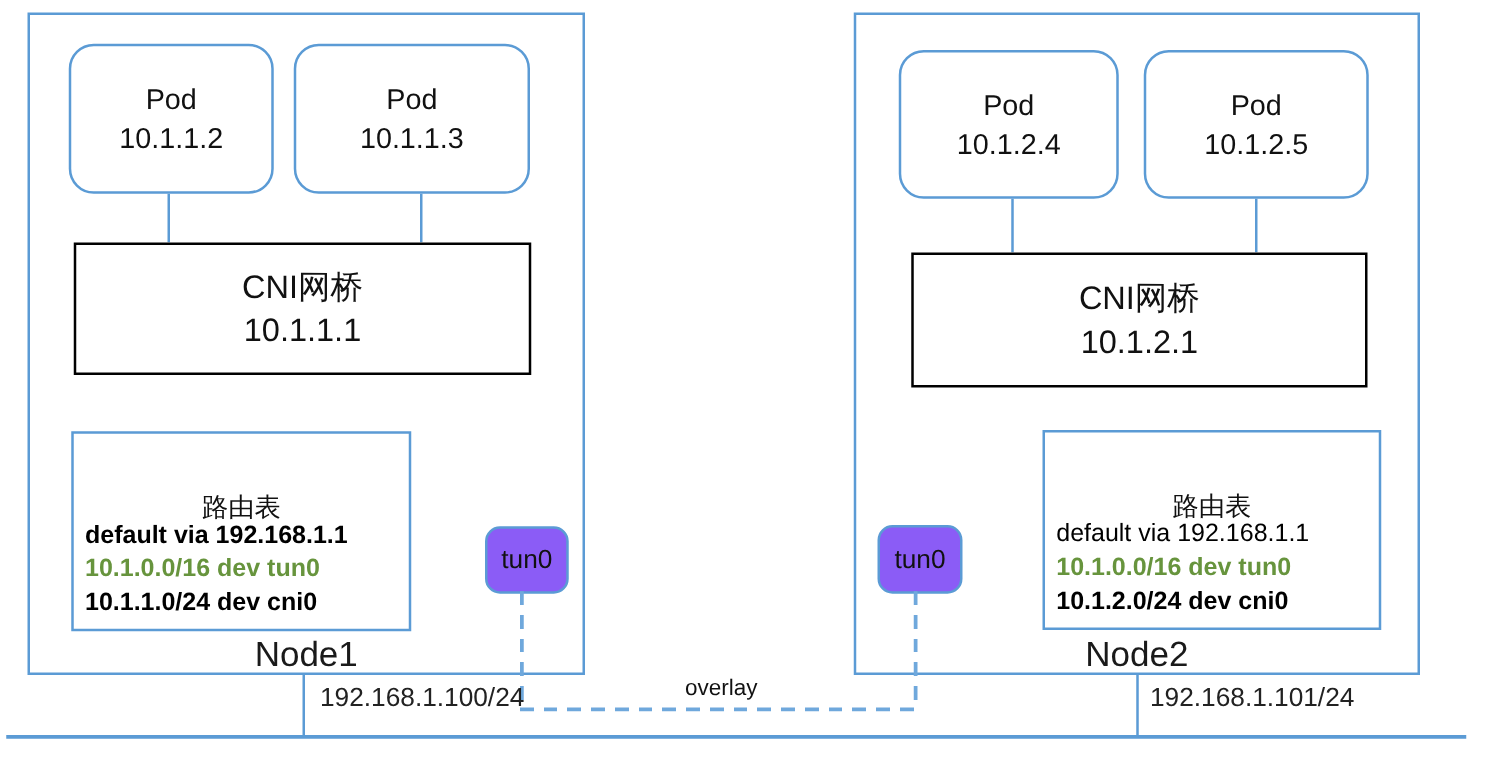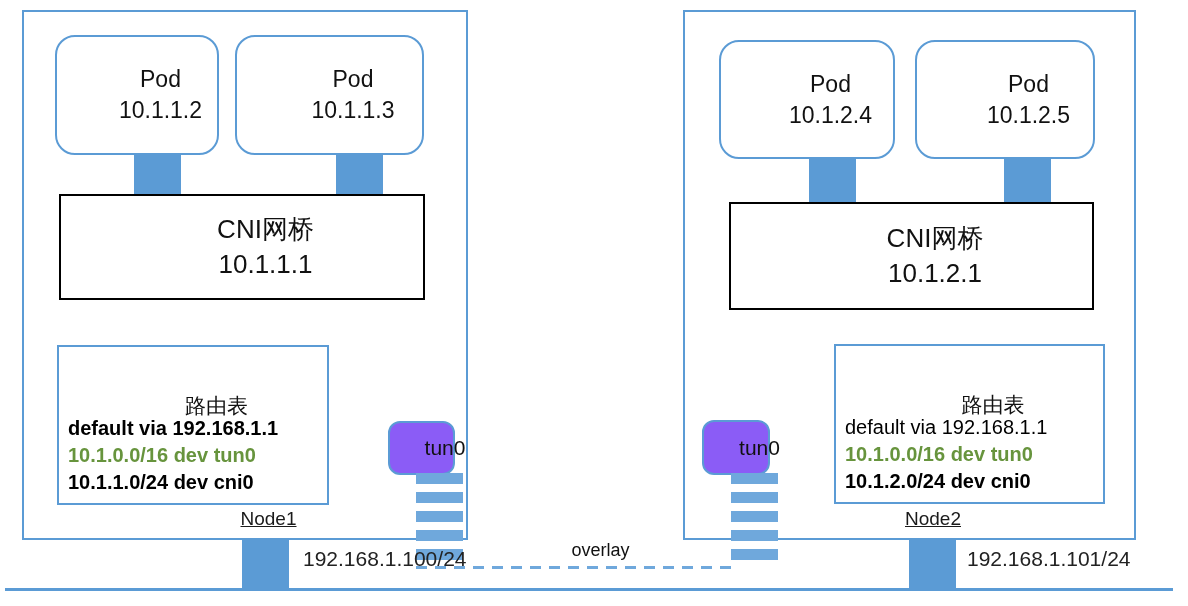--- a/index.html
+++ b/index.html
@@ -1,20 +1,20 @@
 <!DOCTYPE html>
 <html><head>
 <meta charset="utf-8">
 <style>
   html,body { margin:0; padding:0; background:#ffffff; }
   .canvas {
     position:relative; width:1188px; height:606px; background:#ffffff;
     font-family:"Liberation Sans", sans-serif; color:#000; overflow:hidden;
   }
-  .abs { position:absolute; box-sizing:border-box;padding-left:47px; }
+  .abs { position:absolute; box-sizing:border-box; }
 
   .node-box { border:2px solid #5B9BD5; background:#ffffff; }
 
   .pod {
     border:2px solid #5B9BD5; border-radius:20px; background:#ffffff;
     display:flex; flex-direction:column; align-items:center; justify-content:center;
     font-size:23px; line-height:31px; color:#111;
   }
 
   .connector { width:2px; background:#5B9BD5; }
@@ -31,21 +31,21 @@
   .route-line { font-size:20px; line-height:27px; font-weight:bold; color:#000; white-space:nowrap; }
   .route-line.regular { font-weight:normal; }
   .route-line.green { color:#67943D; }
 
   .tun0 {
     border:2.5px solid #5B9BD5; border-radius:12px; background:#8b5cf6;
     display:flex; align-items:center; justify-content:center;
     font-size:21px; color:#111;
   }
 
-  .node-label { width:100%; text-align:center; font-size:19px; color:#1a1a1a;text-decoration:underline; }
+  .node-label { width:100%; text-align:center; font-size:28px; color:#1a1a1a; }
 
   .drop-line { width:2px; background:#5B9BD5; }
   .net-line { height:3px; background:#5B9BD5; }
 
   .if-label { font-size:21px; color:#222; white-space:nowrap; }
   .overlay-label { font-size:18px; color:#111; text-align:center; }
 
   .dash-h { height:3px; background:repeating-linear-gradient(90deg,#6FA8DC 0 11px,transparent 11px 19px); }
   .dash-v { width:3px; background:repeating-linear-gradient(180deg,#6FA8DC 0 11px,transparent 11px 19px); }
 </style>

